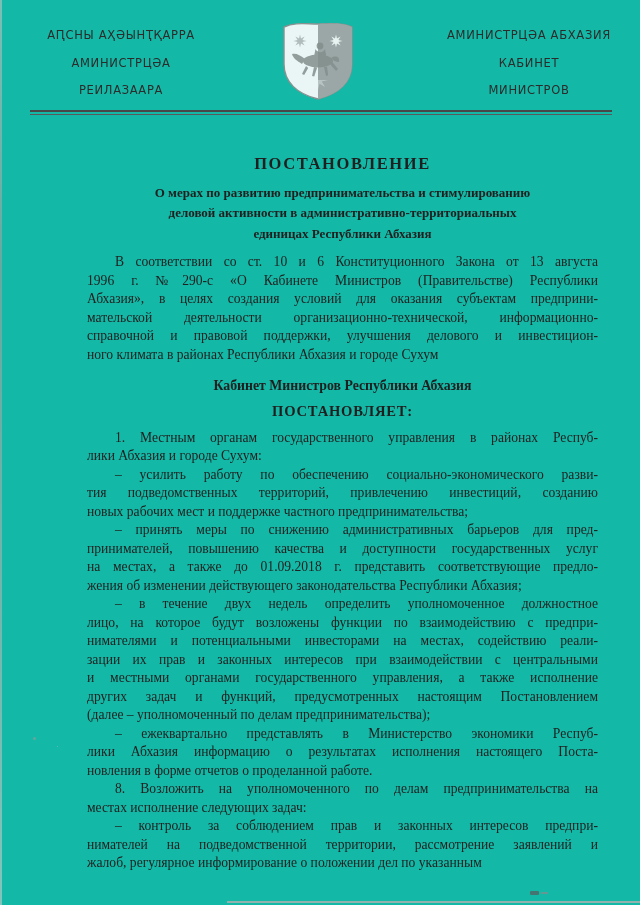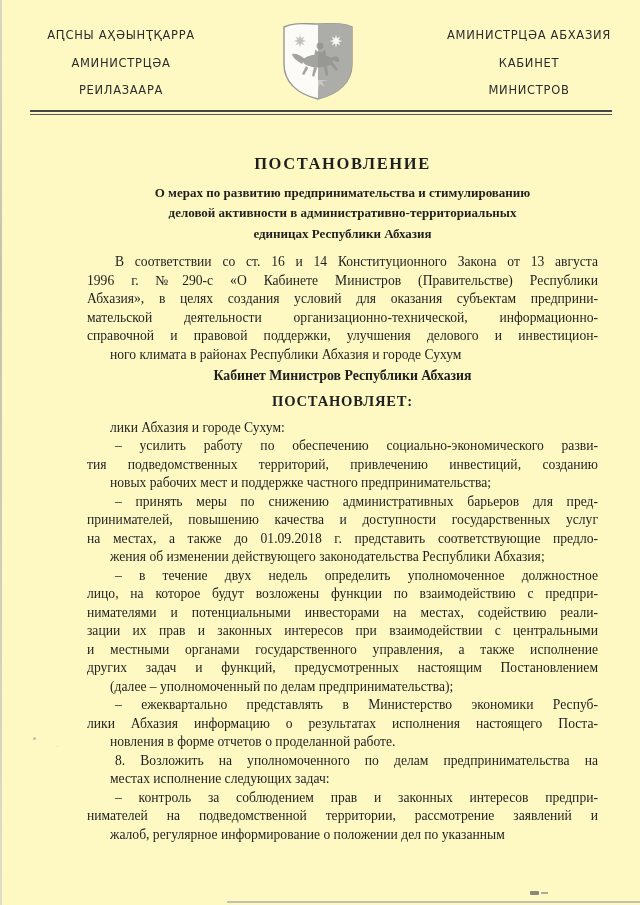--- a/index.html
+++ b/index.html
@@ -1,17 +1,17 @@
 <!DOCTYPE html>
 <html><head>
 <meta charset="utf-8">
 <style>
   html,body{margin:0;padding:0;background:#e9e9e9;}
   .page{
-    position:relative; width:640px; height:905px; background:#fef9c3;
+    position:relative; width:640px; height:905px; background:#14b8a6;
     overflow:hidden; color:#1f1f1f;
     font-family:"Liberation Serif","DejaVu Serif",serif;
   }
   
   .lh-block{
     position:absolute; top:22px; width:186px;
     font-family:"DejaVu Sans","Liberation Sans",sans-serif;
     font-size:11.5px; letter-spacing:0.7px; line-height:27.5px;
     text-align:center; color:#2b2b2b; font-weight:500;
   }
@@ -25,23 +25,23 @@
   
   .content{position:absolute; left:87px; top:154px; width:511px;}
   .doc-title{
     text-align:center; font-weight:bold; font-size:16.5px; letter-spacing:1.6px;
   }
   .subject{margin-top:9px; text-align:center; font-weight:bold;
     font-size:13px; line-height:20.4px;}
   .body-text{margin-top:9px; font-size:13.6px; line-height:18.5px;}
   .bline{text-align:justify; text-align-last:justify;}
   .bline.first{text-indent:28px;}
-  .bline.last{text-align-last:left;margin-left:23px;}
+  .bline.last{text-align-last:left;}
   .center-line{text-align:center; font-weight:bold;}
-  .center-line.kabinet{font-size:13.8px; margin-top:3px;}
+  .center-line.kabinet{font-size:13.8px; margin-top:13px;}
   .center-line.decree{font-size:14.6px; letter-spacing:0.8px; margin:6.5px 0 8px;text-align:center;}
   
   .edge-line{position:absolute; left:0; top:0; bottom:0; width:2px;
     background:linear-gradient(#c2c2c2,#9e9e9e 30%,#b5b5b5 70%,#cccccc); opacity:.6;}
   .bottom-line{position:absolute; left:227px; top:901px; width:413px; height:2px;
     background:#b0b0b0; opacity:.8;}
   .speck{position:absolute; left:530px; top:891px; width:9px; height:4px;
     background:#5a5a5a; opacity:.7; border-radius:1px;
     box-shadow:10px 0 0 -1px #8a8a8a;}
   .speck2{position:absolute; left:33px; top:737px; width:3px; height:3px;
@@ -97,28 +97,29 @@
   <div class="lh-rule"></div>
 
   <div class="content">
     <div class="doc-title">ПОСТАНОВЛЕНИЕ</div>
     <div class="subject">
       <div>О мерах по развитию предпринимательства и стимулированию</div>
       <div>деловой активности в административно-территориальных</div>
       <div>единицах Республики Абхазия</div>
     </div>
     <div class="body-text">
-        <div class="bline first">В соответствии со ст. 16 и 14 Конституционного Закона от 13 августа</div>
+        <div class="bline first">В соответствии со ст. 10 и 6 Конституционного Закона от 13 августа</div>
         <div class="bline">1996 г. №290-с «О Кабинете Министров (Правительстве) Республики</div>
         <div class="bline">Абхазия», в целях создания условий для оказания субъектам предприни-</div>
         <div class="bline">мательской деятельности организационно-технической, информационно-</div>
         <div class="bline">справочной и правовой поддержки, улучшения делового и инвестицион-</div>
         <div class="bline last">ного климата в районах Республики Абхазия и городе Сухум</div>
         <div class="center-line kabinet">Кабинет Министров Республики Абхазия</div>
         <div class="center-line decree">ПОСТАНОВЛЯЕТ:</div>
+        <div class="bline first">1. Местным органам государственного управления в районах Респуб-</div>
         <div class="bline last">лики Абхазия и городе Сухум:</div>
         <div class="bline first">– усилить работу по обеспечению социально-экономического разви-</div>
         <div class="bline">тия подведомственных территорий, привлечению инвестиций, созданию</div>
         <div class="bline last">новых рабочих мест и поддержке частного предпринимательства;</div>
         <div class="bline first">– принять меры по снижению административных барьеров для пред-</div>
         <div class="bline">принимателей, повышению качества и доступности государственных услуг</div>
         <div class="bline">на местах, а также до 01.09.2018 г. представить соответствующие предло-</div>
         <div class="bline last">жения об изменении действующего законодательства Республики Абхазия;</div>
         <div class="bline first">– в течение двух недель определить уполномоченное должностное</div>
         <div class="bline">лицо, на которое будут возложены функции по взаимодействию с предпри-</div>

